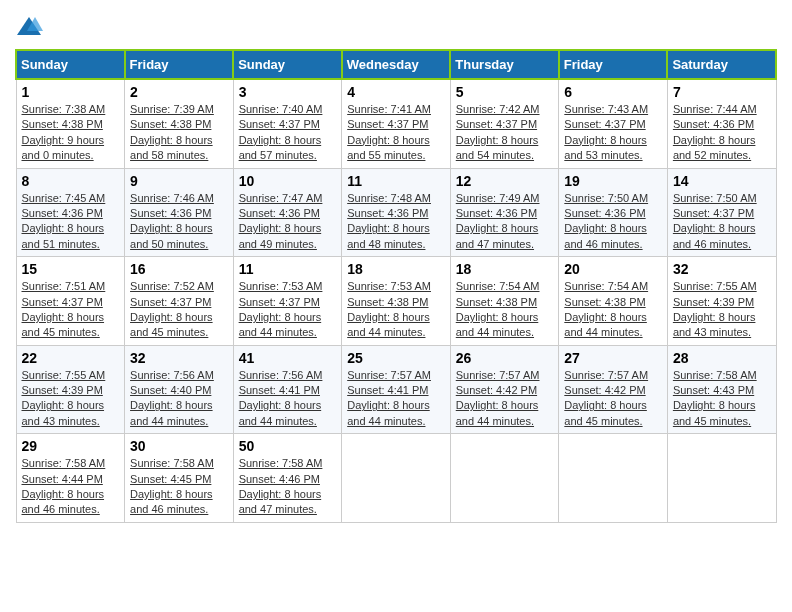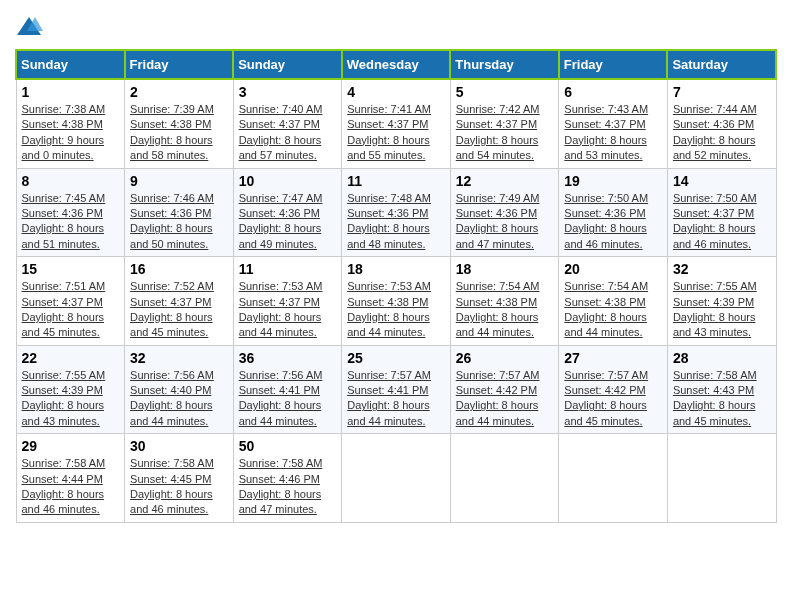--- a/index.html
+++ b/index.html
@@ -192,21 +192,21 @@
       <tr>
         <td>
           <span class="day-number">22</span>
           <div class="day-info">Sunrise: 7:55 AM<br>Sunset: 4:39 PM<br>Daylight: 8 hours and 43 minutes.</div>
         </td>
         <td>
           <span class="day-number">32</span>
           <div class="day-info">Sunrise: 7:56 AM<br>Sunset: 4:40 PM<br>Daylight: 8 hours and 44 minutes.</div>
         </td>
         <td>
-          <span class="day-number">36</span>
+          <span class="day-number">41</span>
           <div class="day-info">Sunrise: 7:56 AM<br>Sunset: 4:41 PM<br>Daylight: 8 hours and 44 minutes.</div>
         </td>
         <td>
           <span class="day-number">25</span>
           <div class="day-info">Sunrise: 7:57 AM<br>Sunset: 4:41 PM<br>Daylight: 8 hours and 44 minutes.</div>
         </td>
         <td>
           <span class="day-number">26</span>
           <div class="day-info">Sunrise: 7:57 AM<br>Sunset: 4:42 PM<br>Daylight: 8 hours and 44 minutes.</div>
         </td>

